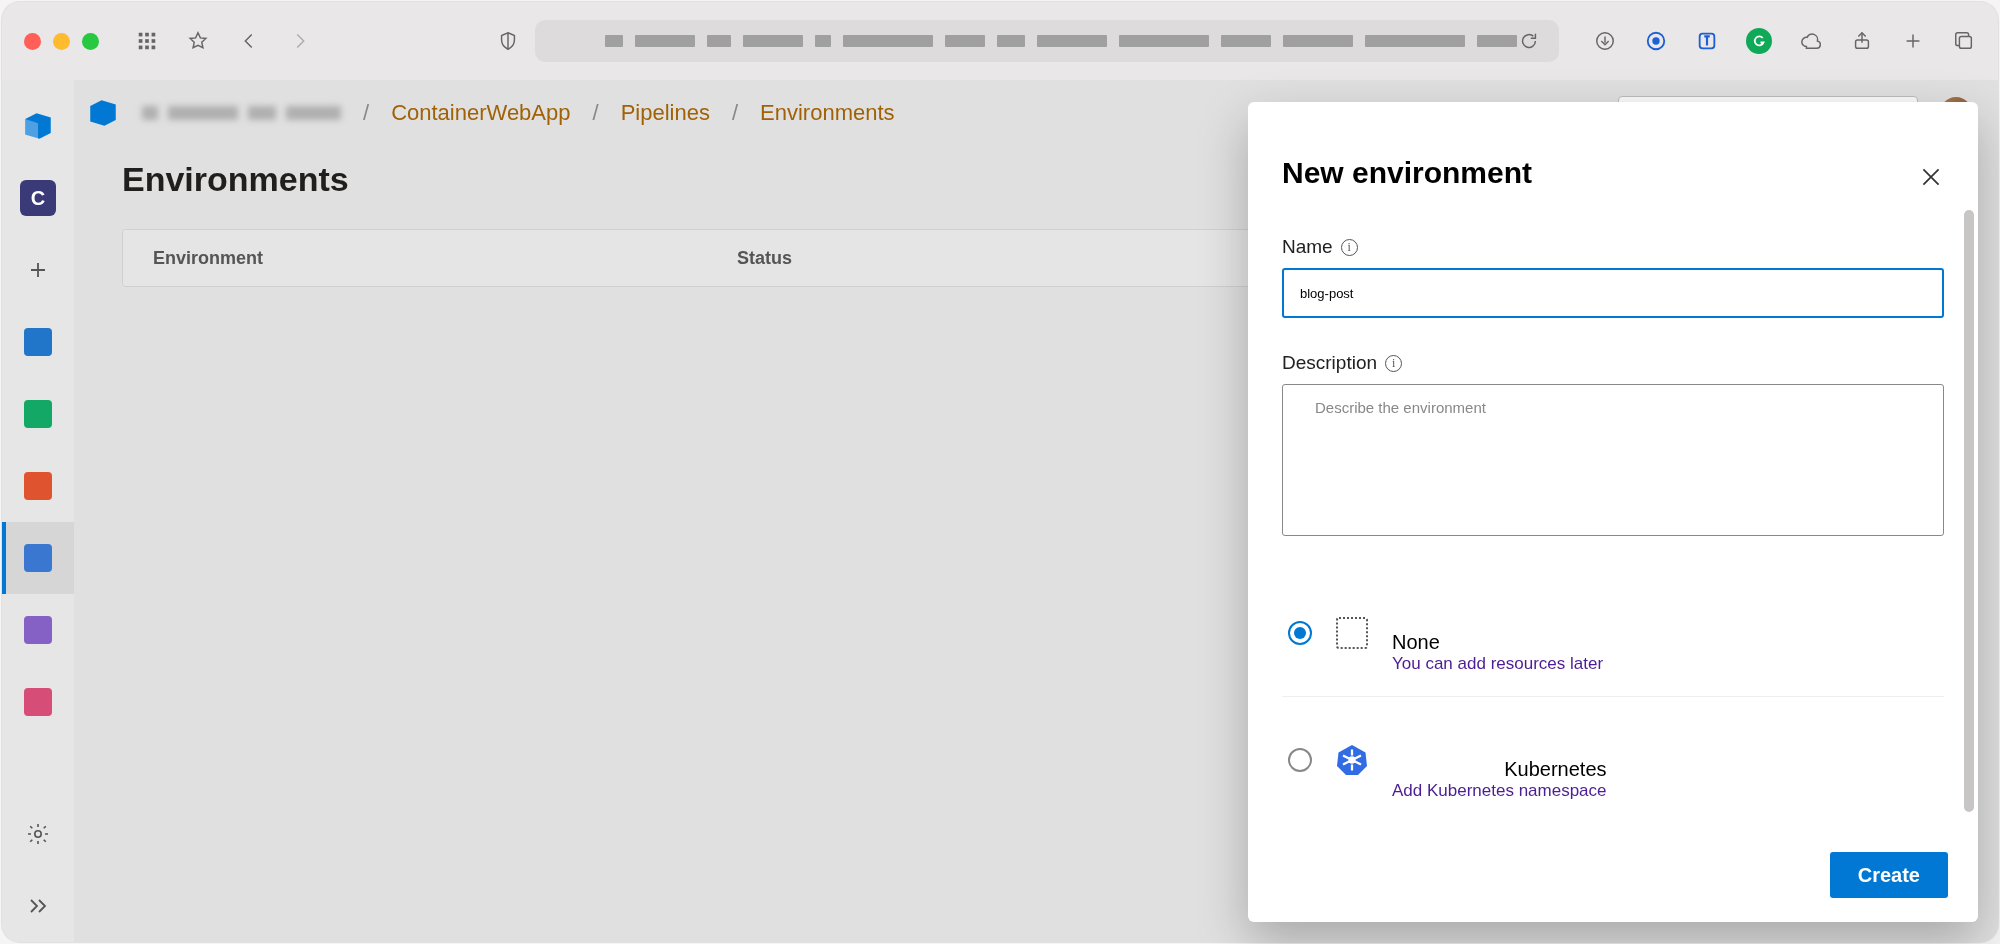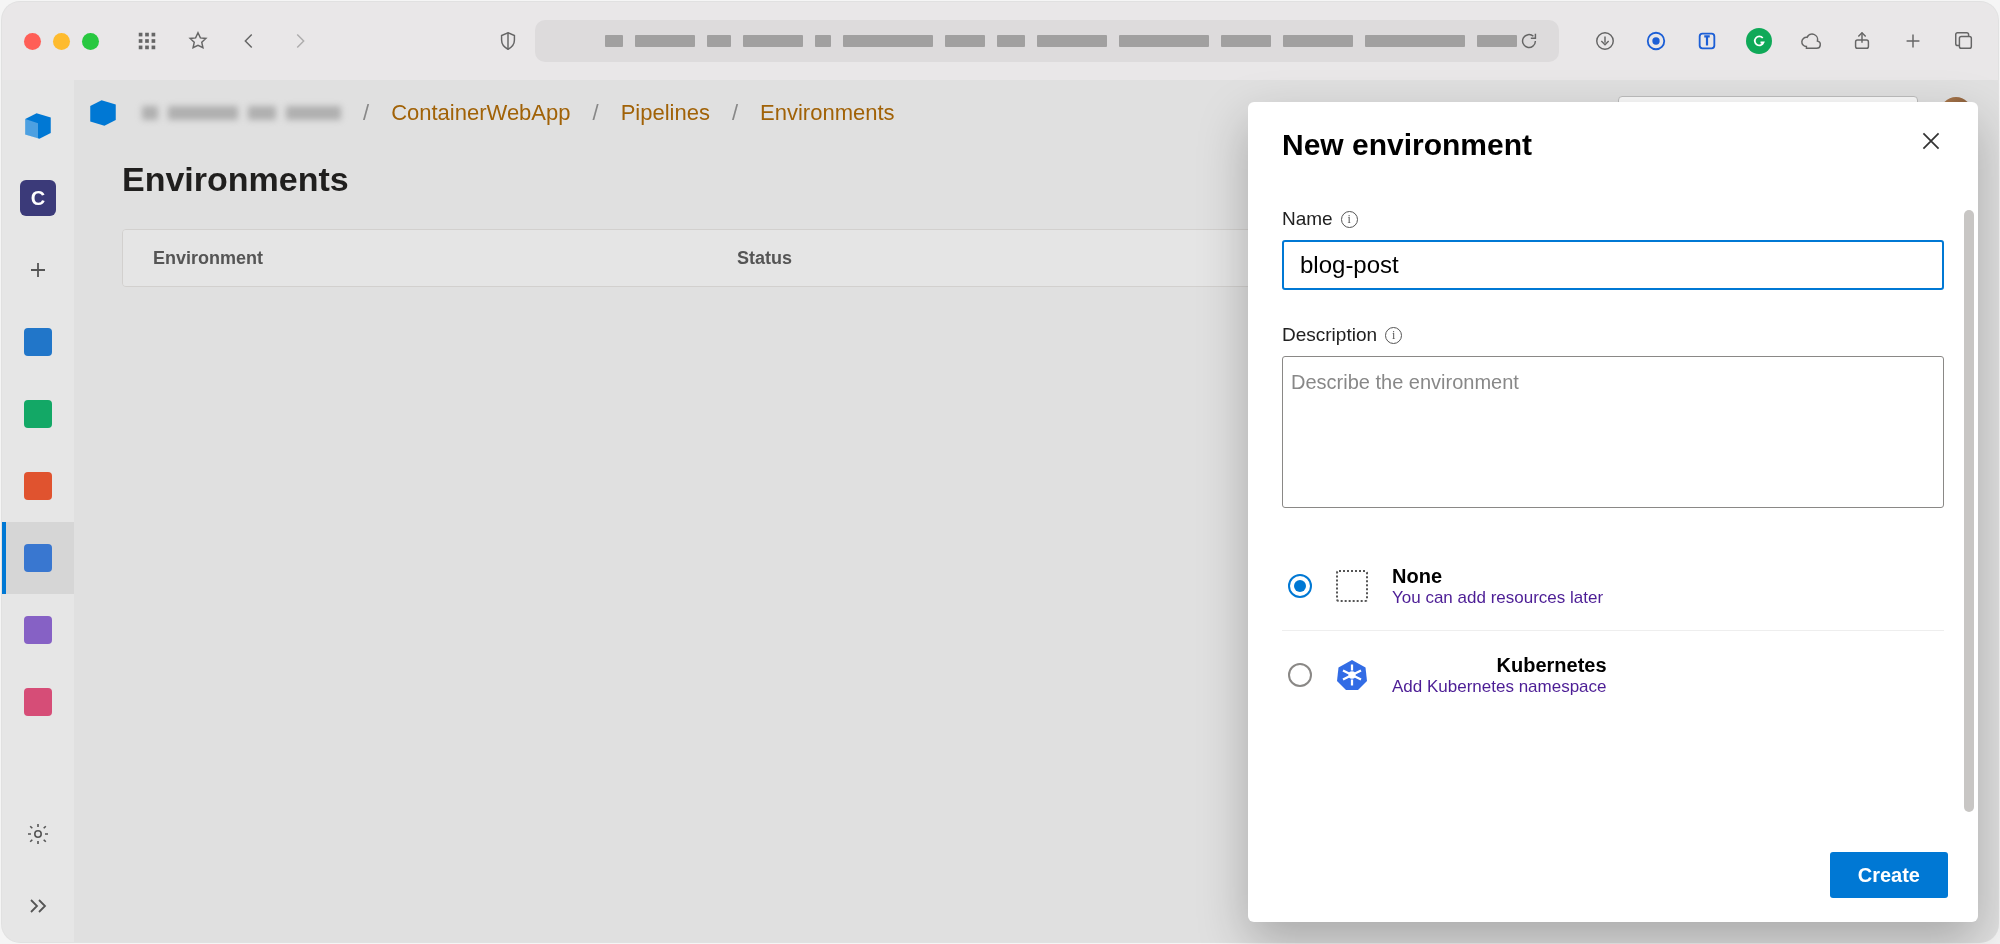--- a/index.html
+++ b/index.html
@@ -72,39 +72,39 @@
   .env-table .thead{height:56px;background:#e5e5e5;font-weight:600;color:#555;font-size:18px;}
   .env-table .trow{height:82px;background:#ededed;border-top:1px solid var(--border);font-size:20px;}
   .env-name{font-weight:700;color:#201f1e;}
   .status-cell{display:flex;align-items:center;gap:14px;color:#333;overflow:hidden;white-space:nowrap;}
   .status-cell .check{width:24px;height:24px;border-radius:50%;background:#2e8a3a;display:flex;align-items:center;justify-content:center;flex:none;}
   .status-cell .check svg{stroke:#fff;fill:none;stroke-width:3;}
 
   
   .panel{position:absolute;right:22px;top:102px;bottom:22px;width:730px;background:var(--panel-bg);border-radius:6px;box-shadow:0 20px 50px rgba(0,0,0,.25);display:flex;flex-direction:column;}
   .panel-inner{padding:26px 34px 10px 34px;flex:1;overflow:auto;}
-  .panel-head{display:flex;align-items:flex-start;justify-content:space-between;margin-bottom:46px;}
+  .panel-head{display:flex;align-items:flex-end;justify-content:space-between;margin-bottom:46px;margin-top:28px;}
   .panel-title{font-size:30px;font-weight:700;}
   .close-x{width:26px;height:26px;color:#333;}
   .field-label{font-size:19px;color:#212121;margin-bottom:10px;display:flex;align-items:center;gap:8px;}
   .info-ico{width:17px;height:17px;border:1.3px solid #555;border-radius:50%;display:inline-flex;align-items:center;justify-content:center;font-size:12px;font-family:serif;color:#555;}
-  .text-input{width:100%;height:50px;border:2px solid var(--accent);border-radius:3px;padding:0 16px;font-size:24px;outline:none;margin-bottom:34px;}
-  .textarea-input{width:100%;height:152px;border:1px solid #8a8886;border-radius:3px;padding:14px 8px;font-size:20px;resize:none;outline:none;margin-bottom:30px;}
+  .text-input{width:100%;height:50px;border:2px solid var(--accent);border-radius:3px;padding:0 16px;font-size:13px;outline:none;margin-bottom:34px;}
+  .textarea-input{width:100%;height:152px;border:1px solid #8a8886;border-radius:3px;padding:14px 32px;font-size:15px;resize:none;outline:none;margin-bottom:30px;}
   .textarea-input::placeholder{color:#888;}
   .section-label{font-size:19px;color:#212121;margin:4px 0 14px 0;}
   .radio-row{display:flex;align-items:center;gap:22px;padding:22px 6px;border-bottom:1px solid #eee;}
   .radio-row:last-of-type{border-bottom:none;text-align:right;}
   .radio-dot{width:24px;height:24px;border:2px solid var(--accent);border-radius:50%;display:flex;align-items:center;justify-content:center;flex:none;}
   .radio-dot.unchecked{border-color:#8a8886;}
   .radio-dot.checked::after{content:"";width:12px;height:12px;background:var(--accent);border-radius:50%;}
   .res-icon{width:36px;height:36px;display:flex;align-items:center;justify-content:center;flex:none;}
   .none-icon{width:32px;height:32px;border:2px dotted #555;border-radius:3px;}
   .kube-icon{width:36px;height:36px;}
   .res-text{display:flex;flex-direction:column;}
-  .res-title{font-size:20px;font-weight:700;line-height:1.2;}
+  .res-title{font-size:20px;font-weight:400;line-height:1.2;margin-top:38px;}
   .res-sub{font-size:17px;color:#4c1d95;}
   .panel-footer{display:flex;justify-content:flex-end;padding:18px 30px 24px 0;}
   .btn-primary{background:var(--accent);color:#fff;border:none;height:46px;padding:0 28px;font-size:20px;font-weight:600;border-radius:3px;}
   .panel-scrollbar{position:absolute;right:4px;top:108px;bottom:110px;width:10px;background:#c8c6c4;border-radius:5px;}
 
 </style>
 </head>
 <body>
 
 <div class="window">

